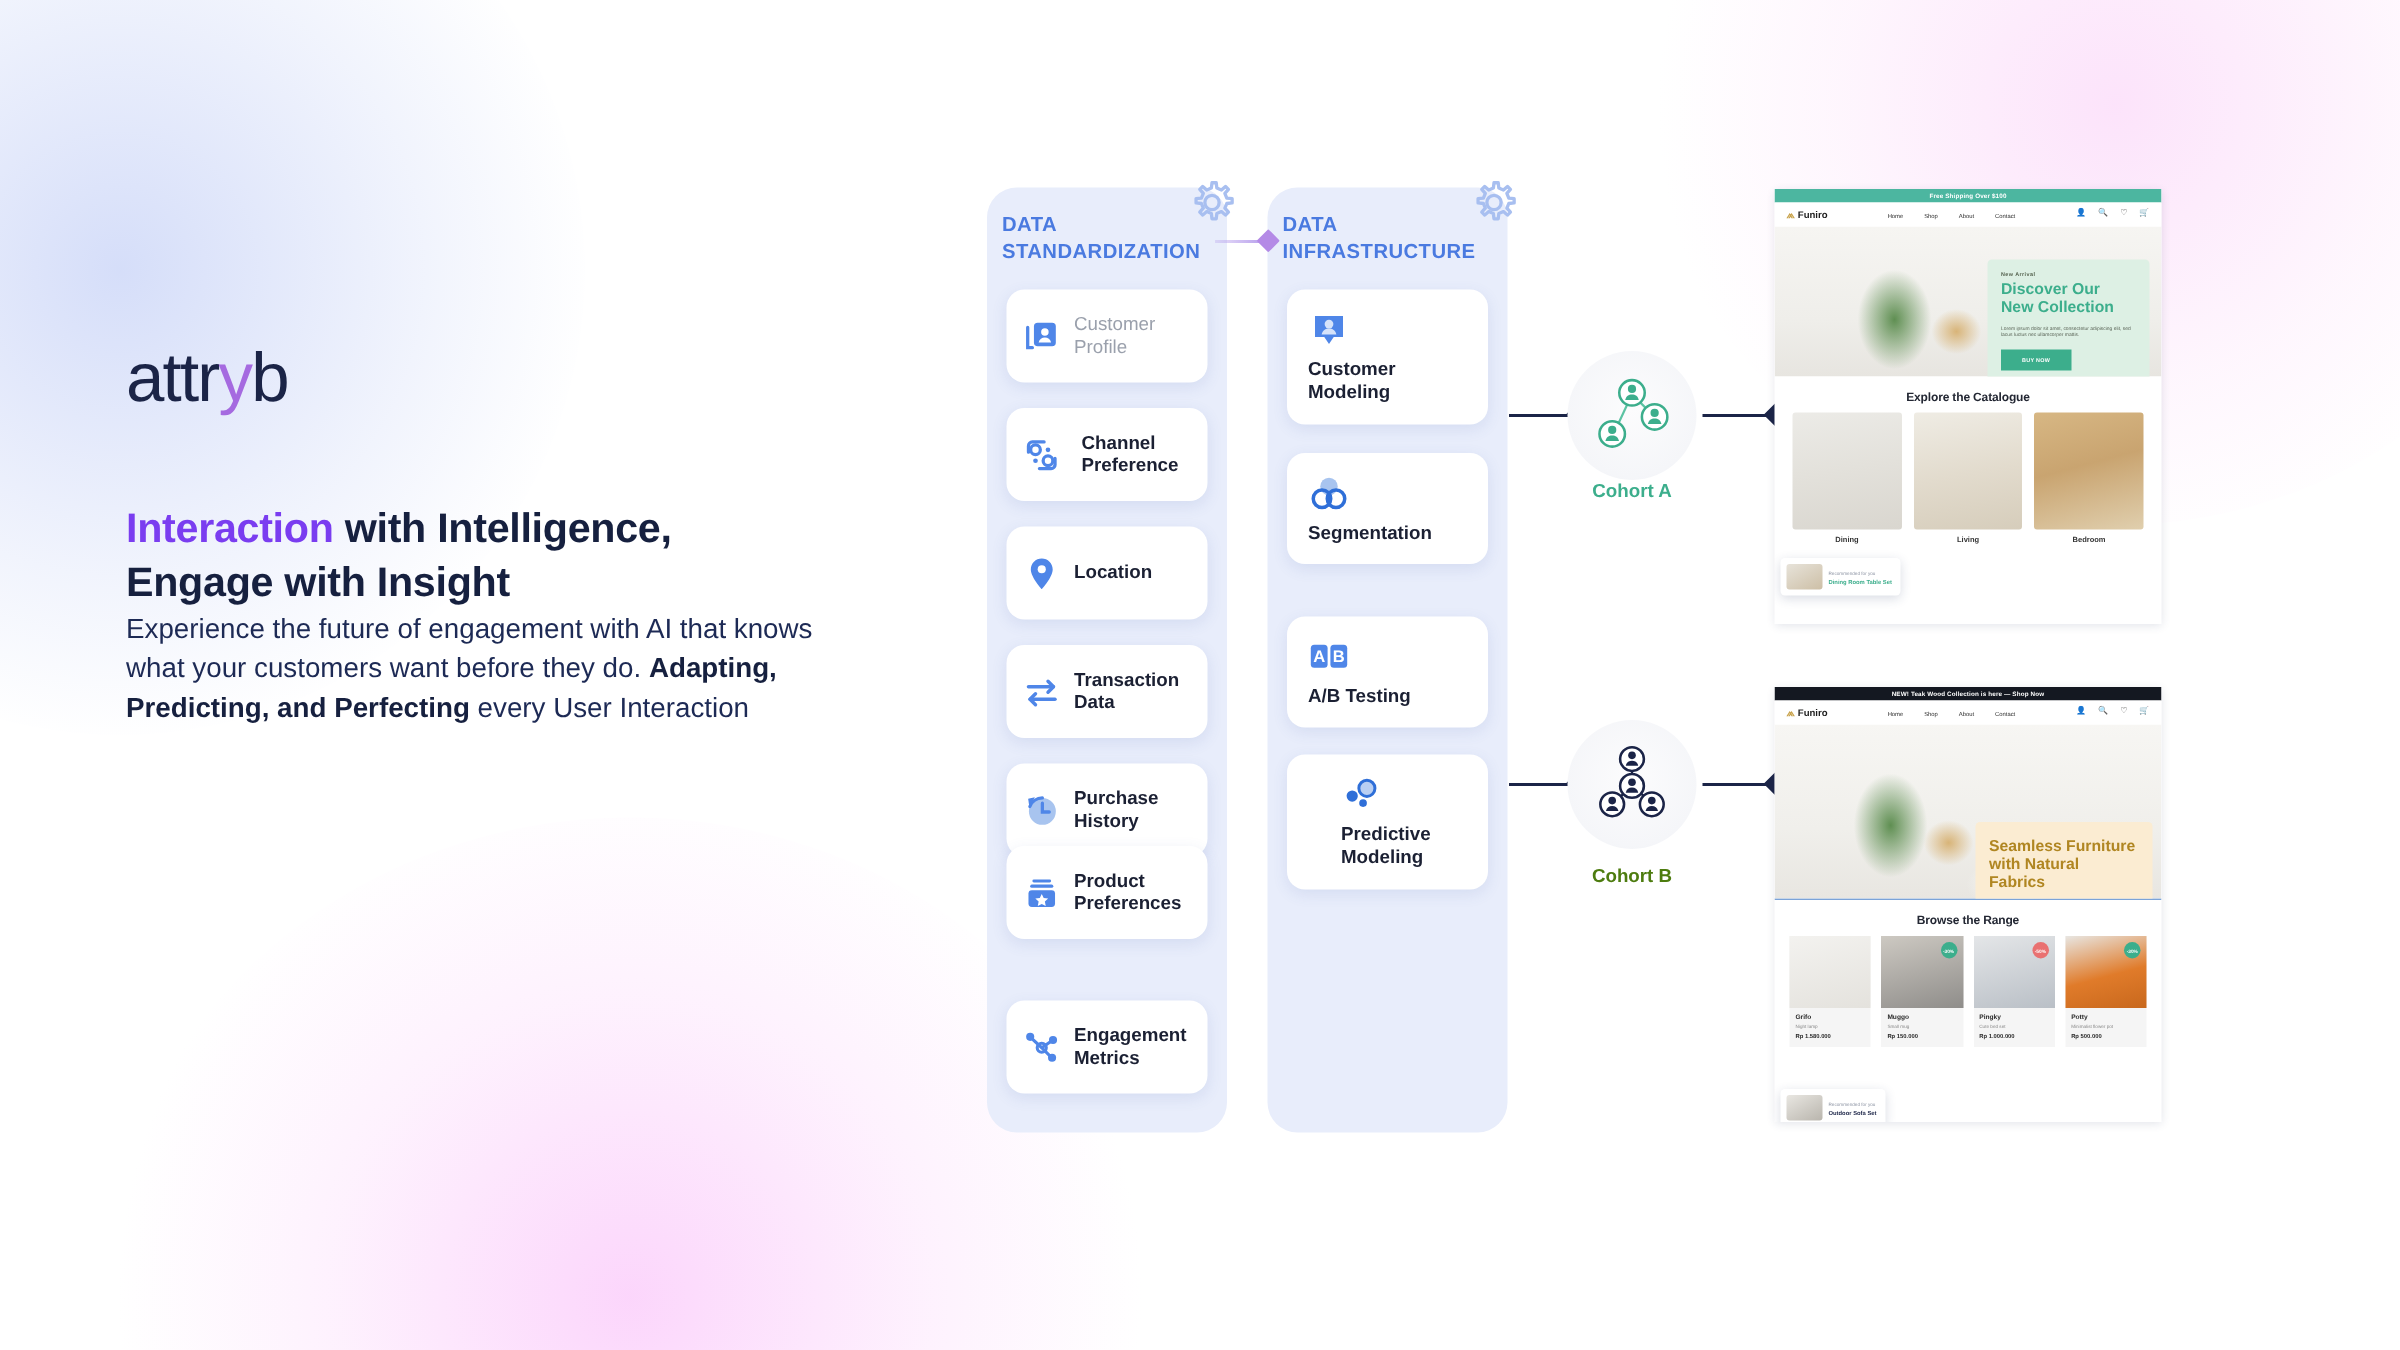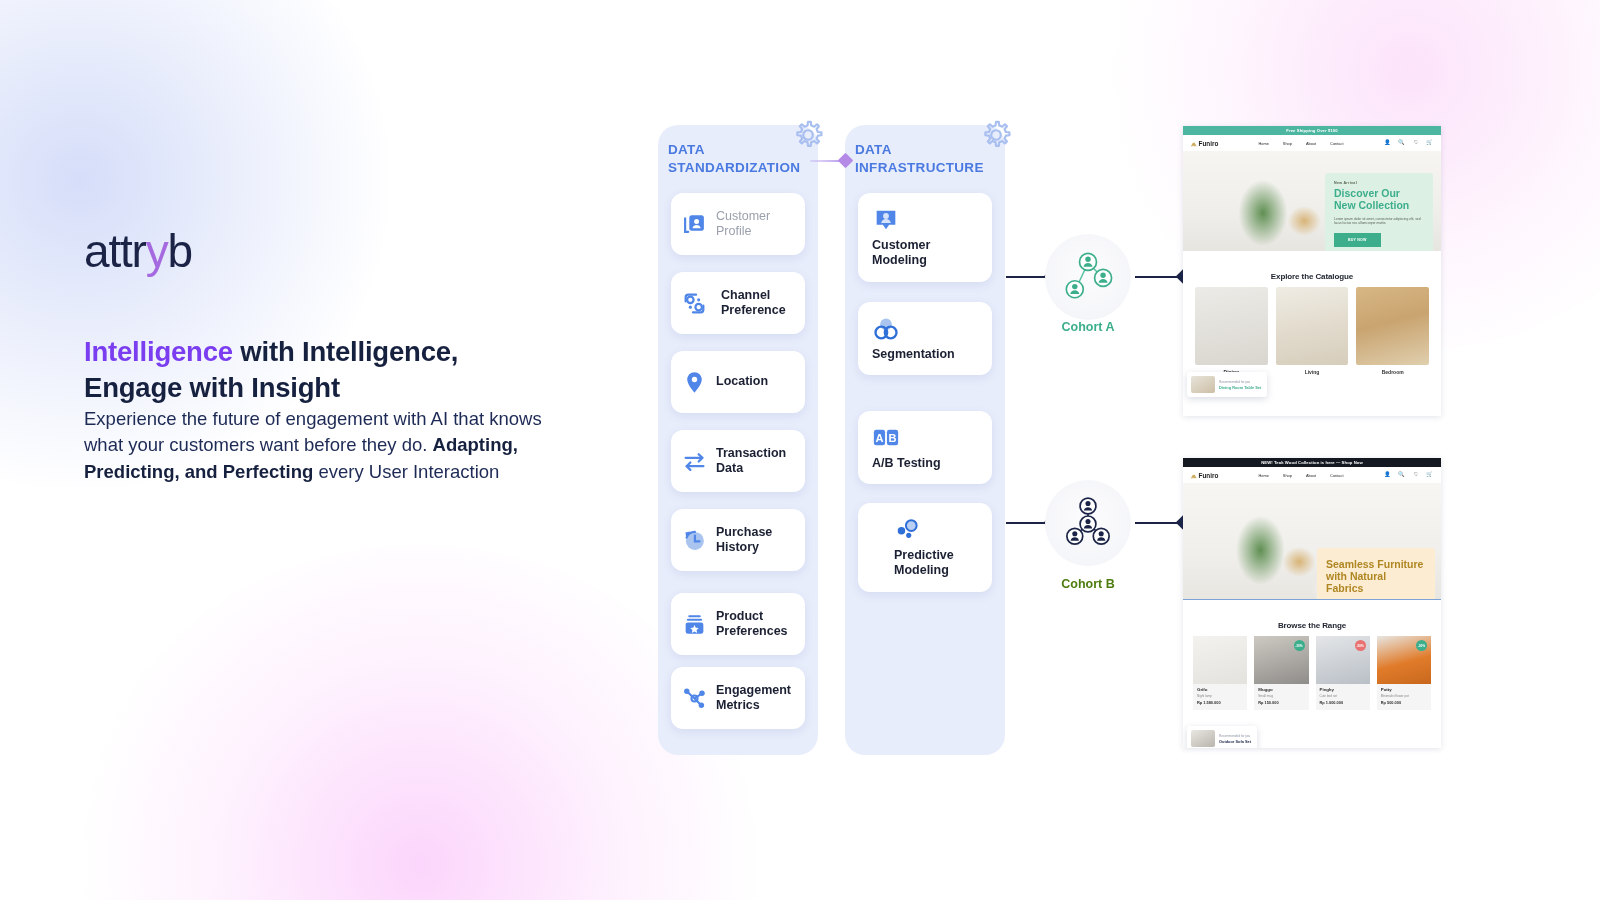--- a/index.html
+++ b/index.html
@@ -85,21 +85,21 @@
   .hero { position:relative; height:100px; overflow:hidden; }
   .hero-bg { position:absolute; inset:0; }
   .hero-card { position:absolute; right:8px; top:22px; width:108px; padding:8px 9px; border-radius:3px; }
   .hc-kicker { font-size:3.6px; font-weight:600; color:#55624f; letter-spacing:.3px; }
   .hc-title { font-size:10.5px; font-weight:700; line-height:1.12; margin-top:3px; }
   .hc-desc { font-size:3.3px; line-height:1.45; color:#5a6457; margin-top:5px; }
   .hc-btn { margin-top:7px; display:inline-block; padding:5px 14px; font-size:3.6px;
     font-weight:700; color:#fff; letter-spacing:.2px; }
 
   .sec-title { text-align:center; font-size:8px; font-weight:700; color:#232733;
-    padding:21px 0 6px; letter-spacing:-.1px; }
+    padding:9px 0 6px; letter-spacing:-.1px; }
 
   .cat-row { display:flex; gap:8px; justify-content:center; padding:0 12px 8px; }
   .cat { width:78px; }
   .cat-img { height:78px; border-radius:2px; }
   .cat-name { text-align:center; font-size:5px; font-weight:600; color:#333; margin-top:4px; }
 
   .prod-row { display:flex; gap:7px; justify-content:center; padding:0 10px 6px; }
   .prod { width:56px; background:#f5f5f5; position:relative; }
   .prod-img { height:48px; }
   .prod-meta { padding:3px 4px 5px; }
@@ -119,21 +119,21 @@
 <body>
 
 <div class="bg-glow glow-blue"></div>
 <div class="bg-glow glow-pink-bl"></div>
 <div class="bg-glow glow-pink-tr"></div>
 
 <div class="left">
   <div class="logo"><span>attr</span><span class="y">y</span><span>b</span></div>
 
   <div class="headline">
-    <span class="accent">Intelligence</span><span> with Intelligence,</span><br>
+    <span class="accent">Interaction</span><span> with Intelligence,</span><br>
     <span>Engage with Insight</span>
   </div>
 
   <div class="subcopy"><span>Experience the future of engagement with AI that knows what your customers want before they do. </span><b>Adapting, Predicting, and Perfecting</b><span> every User Interaction</span></div>
 </div>
 
 <div class="diagram">
 
   <div class="col col-std"></div>
   <div class="col col-infra"></div>
@@ -210,21 +210,21 @@
       <svg viewBox="0 0 24 24" width="25" height="25">
         <circle cx="12.4" cy="12.4" r="8.6" fill="#a8c4ef"></circle>
         <path d="M12.4 7.2v5.6h4.4" fill="none" stroke="#4f86e8" stroke-width="2.1" stroke-linecap="round"></path>
         <path d="M4.4 9.3A8.6 8.6 0 0 1 12.4 3.8" fill="none" stroke="#4f86e8" stroke-width="2.1" stroke-linecap="round"></path>
         <path d="M7.6 3.4 4.1 9.7l-.8-5.4z" fill="#4f86e8"></path>
       </svg>
     </span>
     <span class="lbl">Purchase<br>History</span>
   </div>
 
-  <div class="card card-std" style="top:483px;">
+  <div class="card card-std" style="top:454px;">
     <span class="ic">
       <svg viewBox="0 0 24 24" width="25" height="25">
         <rect x="6" y="3.2" width="12" height="1.9" rx=".95" fill="#4f86e8"></rect>
         <rect x="4.6" y="6.4" width="14.8" height="2.1" rx="1.05" fill="#4f86e8"></rect>
         <rect x="3.5" y="10" width="17" height="10.8" rx="2.2" fill="#4f86e8"></rect>
         <path d="M12 12.4l1.25 2.6 2.85.35-2.1 1.95.55 2.8L12 18.8l-2.55 1.3.55-2.8-2.1-1.95 2.85-.35z" fill="#fff"></path>
       </svg>
     </span>
     <span class="lbl">Product<br>Preferences</span>
   </div>

